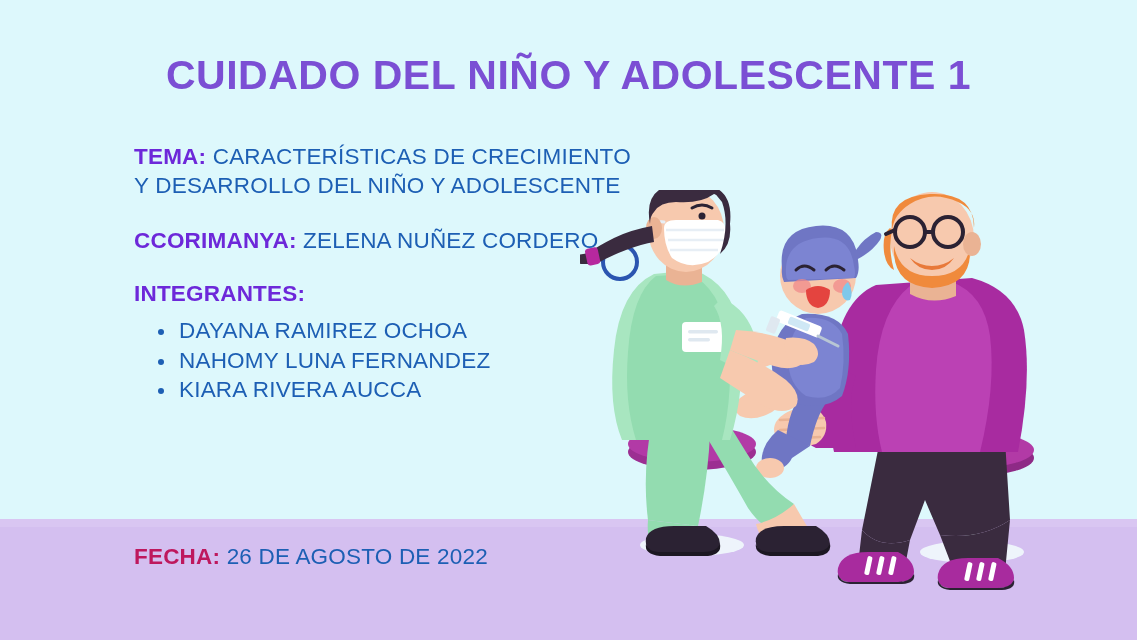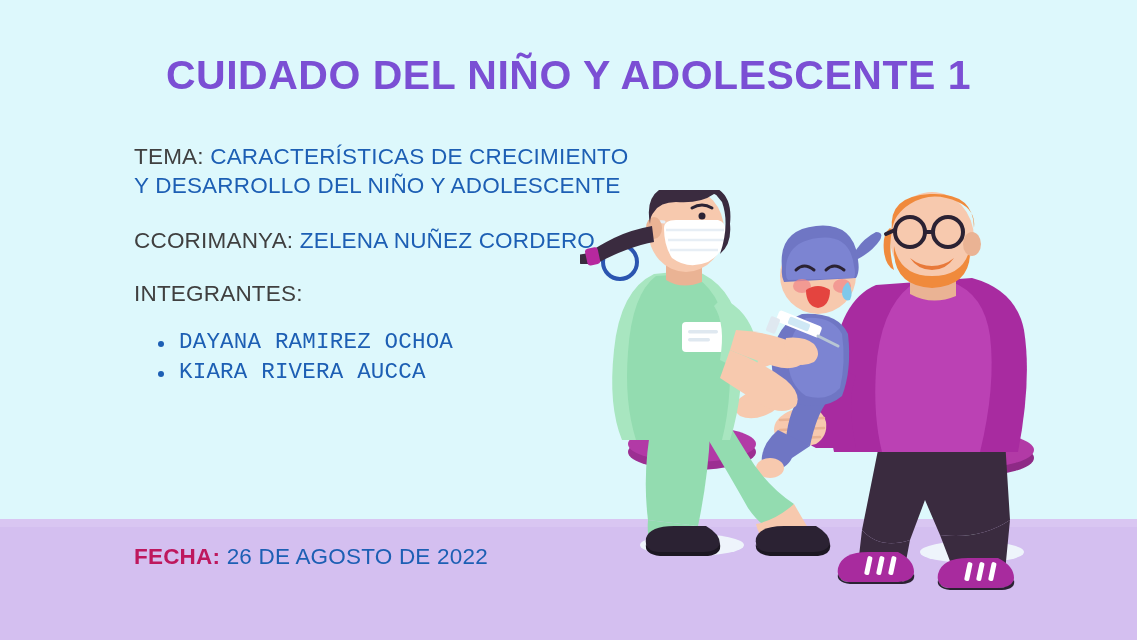--- a/index.html
+++ b/index.html
@@ -66,32 +66,31 @@
   }
 
   .line {
     color: #1d5fb4;
     font-size: 22.5px;
     line-height: 29px;
     letter-spacing: 0.2px;
     white-space: nowrap;
   }
   .line .lbl {
-    font-weight: normal;
-    color: #404040;
+    font-weight: bold;
+    color: #6d28d9;
   }
   .block-gap { height: 26px; }
   .block-gap-sm { height: 24px; }
 
   .members {
-    margin-top: 20px;
+    margin-top: 8px;
     list-style: none;
     padding: 0 0 0 24px;
     margin-bottom: 0;
-    font-family: Liberation Mono, monospace;
   }
   .members li {
     position: relative;
     color: #1d5fb4;
     font-size: 22.5px;
     line-height: 29.5px;
     letter-spacing: 0.2px;
     white-space: nowrap;
     padding-left: 21px;
   }
@@ -319,20 +318,21 @@
     </div>
 
     <div class="block-gap-sm"></div>
 
     <div class="line">
       <span class="lbl">INTEGRANTES:</span>
     </div>
 
     <ul class="members">
       <li>DAYANA RAMIREZ OCHOA</li>
+      <li>NAHOMY LUNA FERNANDEZ</li>
       <li>KIARA RIVERA AUCCA</li>
     </ul>
   </div>
 
   <div class="fecha">
     <span class="lbl">FECHA:</span><span> 26 DE AGOSTO DE 2022</span>
   </div>
 
 </div>
 

